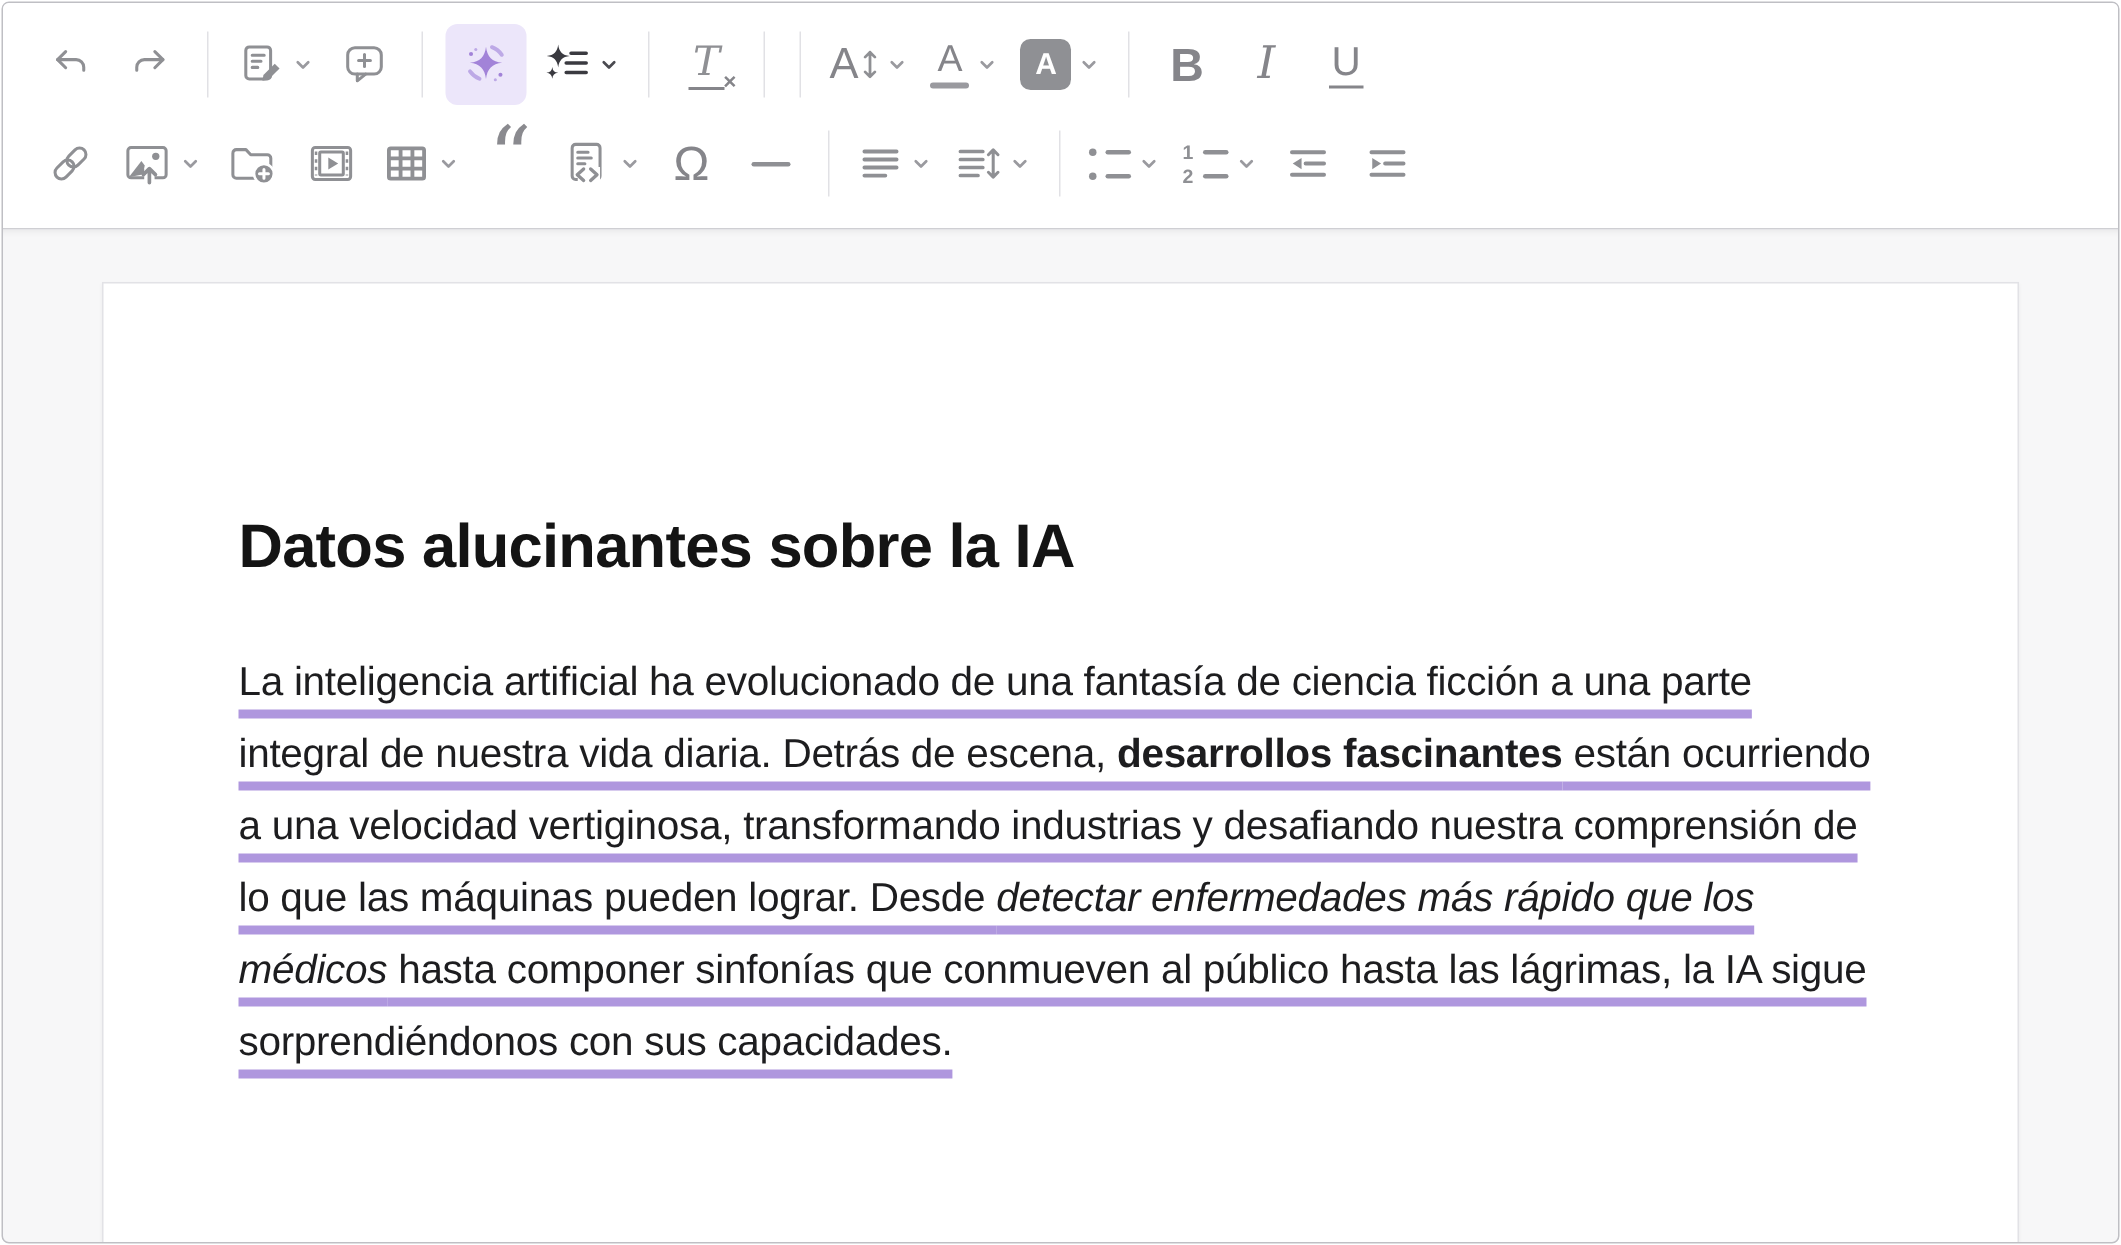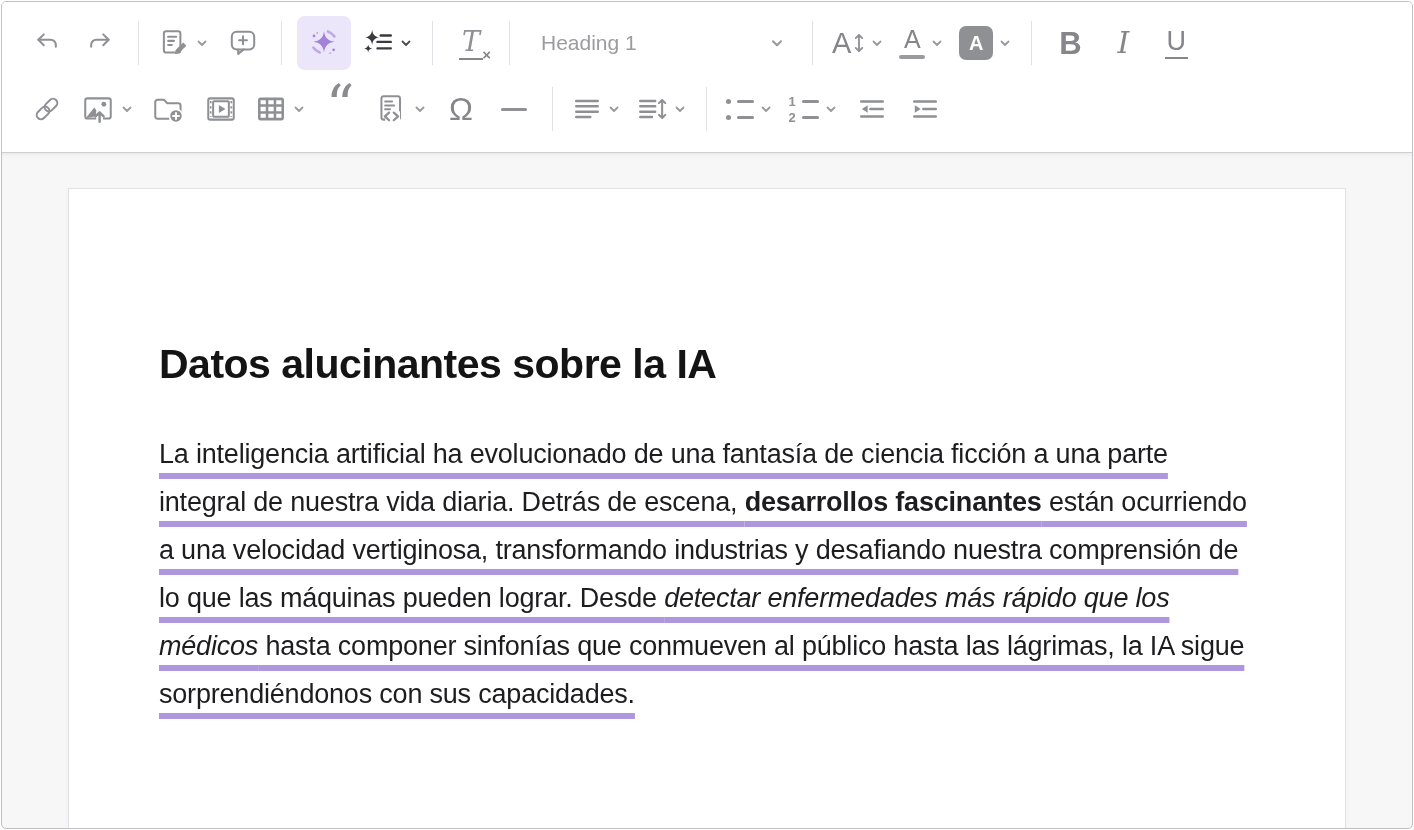--- a/index.html
+++ b/index.html
@@ -150,26 +150,20 @@
           </svg>
       </button>
       <div class="sep"></div>
       <button class="btn">
         <span class="rmf">
           <span class="t">T</span>
           <span class="x">×</span>
         </span>
       </button>
       <div class="sep"></div>
-      <button class="heading-dd">
-        <span class="lbl">Heading 1</span>
-        <svg class="chev" width="16" height="16" viewBox="0 0 14 14" fill="none" stroke="#9a9a9f" stroke-width="1.8" stroke-linecap="round" stroke-linejoin="round">
-            <path d="M3.5 5.5 l3.5 3.5 3.5 -3.5"></path>
-          </svg>
-      </button>
       <div class="sep"></div>
       <button class="btn">
         <span class="fsz">
           <span class="a glyph">A</span>
           <svg width="12" height="24" viewBox="0 0 10 22" fill="none" stroke="#8f9094" stroke-width="1.7" stroke-linecap="round" stroke-linejoin="round">
               <path d="M5 3.5 v15 M2 6.5 l3-3 3 3 M2 15.5 l3 3 3-3"></path>
             </svg>
         </span>
         <svg class="chev" width="14" height="14" viewBox="0 0 14 14" fill="none" stroke="#9a9a9f" stroke-width="1.8" stroke-linecap="round" stroke-linejoin="round">
             <path d="M3.5 5.5 l3.5 3.5 3.5 -3.5"></path>

